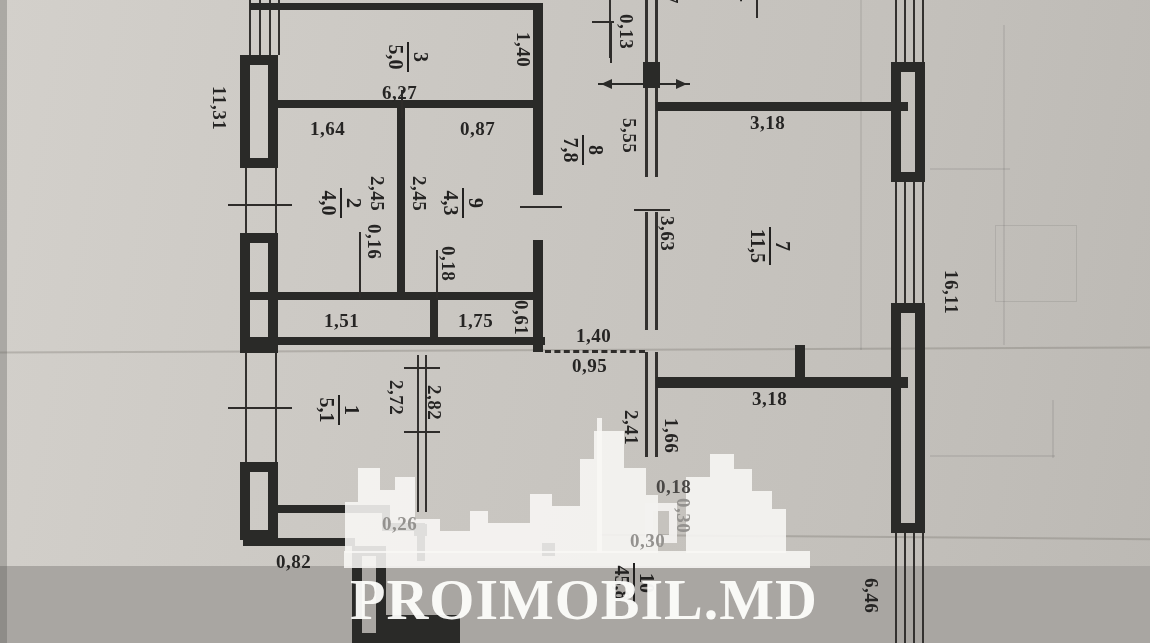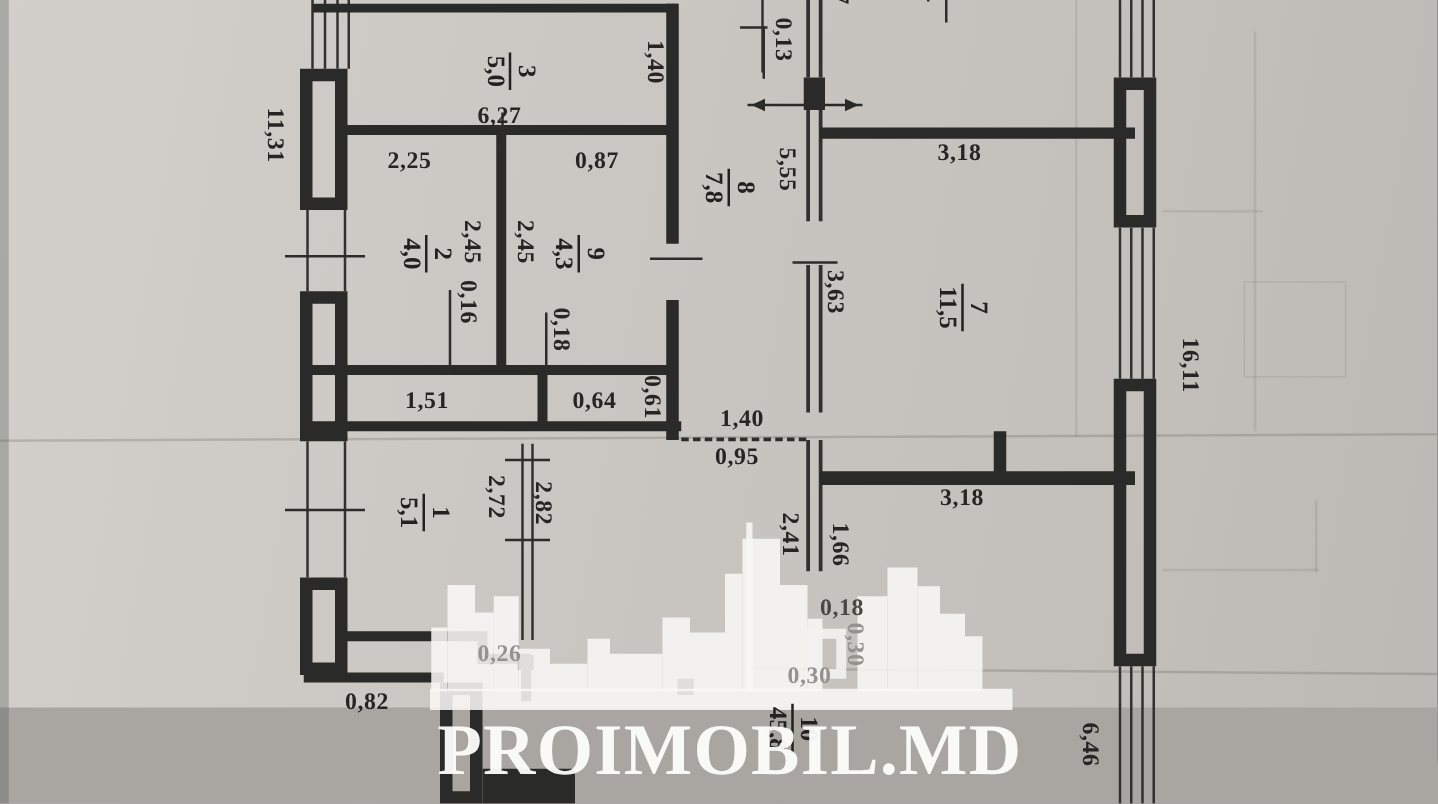--- a/index.html
+++ b/index.html
@@ -165,28 +165,28 @@
   </div>
   <div class="frac z4" style="left:614px;top:560px;">
     <span>10</span>
     <span class="fbar" style="width:40px;"></span>
     <span>45,8</span>
   </div>
 
   <div class="dim rot" style="left:208px;top:86px;">11,31</div>
   <div class="dim" style="left:382px;top:82px;">6,27</div>
   <div class="dim rot" style="left:512px;top:32px;">1,40</div>
-  <div class="dim" style="left:310px;top:118px;">2,25</div>
+  <div class="dim" style="left:310px;top:118px;">1,64</div>
   <div class="dim" style="left:460px;top:118px;">0,87</div>
   <div class="dim rot" style="left:366px;top:176px;">2,45</div>
   <div class="dim rot" style="left:408px;top:176px;">2,45</div>
   <div class="dim rot" style="left:363px;top:224px;">0,16</div>
   <div class="dim rot" style="left:437px;top:246px;">0,18</div>
   <div class="dim" style="left:324px;top:310px;">1,51</div>
-  <div class="dim" style="left:458px;top:310px;">0,64</div>
+  <div class="dim" style="left:458px;top:310px;">1,75</div>
   <div class="dim rot" style="left:510px;top:300px;">0,61</div>
   <div class="dim" style="left:576px;top:325px;">1,40</div>
   <div class="dim" style="left:572px;top:355px;">0,95</div>
   <div class="dim rot" style="left:385px;top:380px;">2,72</div>
   <div class="dim rot" style="left:423px;top:385px;">2,82</div>
   <div class="dim" style="left:276px;top:551px;">0,82</div>
   <div class="dim gray" style="left:382px;top:513px;">0,26</div>
   <div class="dim rot" style="left:615px;top:14px;">0,13</div>
   <div class="dim rot" style="left:618px;top:118px;">5,55</div>
   <div class="dim" style="left:750px;top:112px;">3,18</div>

